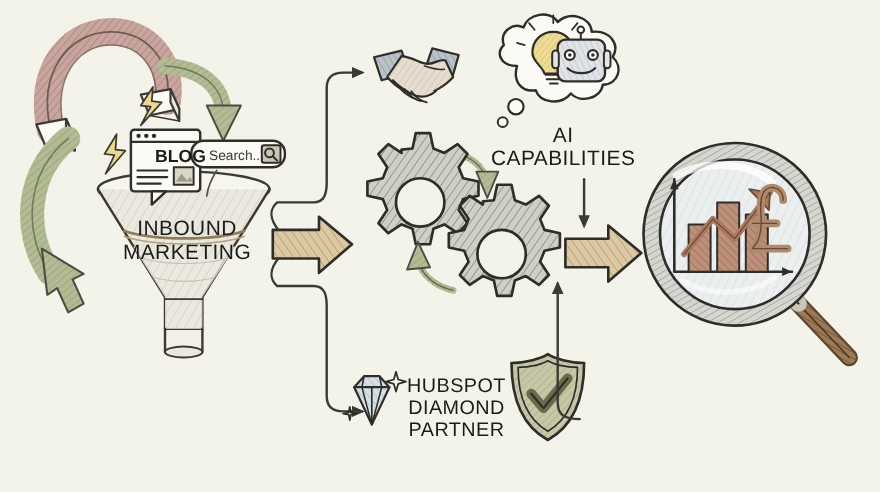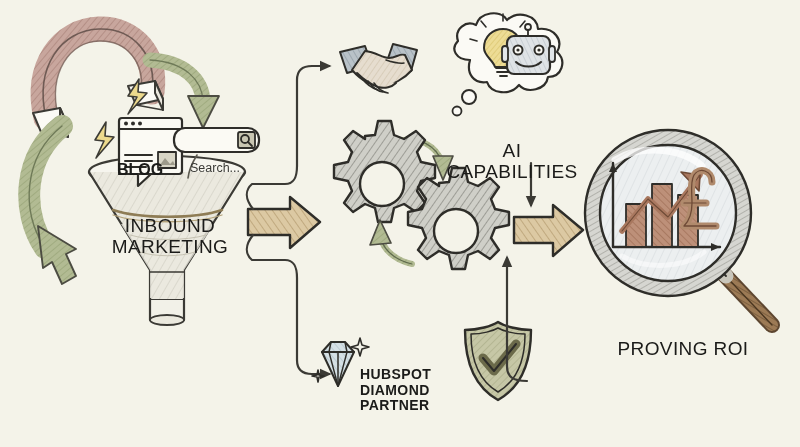--- a/index.html
+++ b/index.html
@@ -5,28 +5,28 @@
   html,body{margin:0;padding:0;}
   body{
     width:800px;height:447px;overflow:hidden;
     background:#f4f3e9;
     font-family:"Liberation Sans", sans-serif;
     color:#1d1d1b;
   }
   #stage{position:relative;width:800px;height:447px;background:#f4f3e9;}
   #stage svg.layer{position:absolute;left:0;top:0;width:800px;height:447px;}
   .lbl{position:absolute;text-align:center;line-height:1.12;color:#1b1b19;
-       font-family:"Liberation Sans", sans-serif;letter-spacing:.4px;white-space:pre-line;margin-top:27px;}
-  #lbl-inbound{left:90px;top:188px;width:160px;font-size:19px;}
+       font-family:"Liberation Sans", sans-serif;letter-spacing:.4px;white-space:pre-line;}
+  #lbl-inbound{left:90px;top:198px;width:160px;font-size:19px;}
   #lbl-ai{left:432px;top:113px;width:160px;font-size:19px;}
   #lbl-align{left:316px;top:272px;width:172px;font-size:16.5px;}
-  #lbl-hubspot{left:360px;top:340px;width:110px;font-size:14px;text-align:left;font-weight:bold;}
+  #lbl-hubspot{left:360px;top:340px;width:110px;font-size:18px;text-align:center;}
   #lbl-roi-main{left:588px;top:311px;width:190px;font-size:19px;}
   #lbl-roi-sub{left:588px;top:334px;width:190px;font-size:16px;}
-  #lbl-blog{left:116px;top:134px;width:48px;font-size:16px;font-weight:bold;letter-spacing:0;}
+  #lbl-blog{left:140px;top:134px;width:48px;font-size:16px;font-weight:bold;letter-spacing:0;}
   #lbl-search{left:180px;top:134px;width:70px;font-size:12.5px;text-align:center;color:#3a3a36;letter-spacing:0;}
 </style>
 </head>
 <body>
 
 <div id="stage">
 
   <svg class="layer" viewBox="0 0 800 447">
     <defs>
 
@@ -308,20 +308,19 @@
 MARKETING</div>
 
   <div class="lbl" id="lbl-ai">AI
 CAPABILITIES</div>
 
 
   <div class="lbl" id="lbl-hubspot">HUBSPOT
 DIAMOND
 PARTNER</div>
 
-  <div class="lbl" id="lbl-roi-main">PROVING ROI</div>
 
 
   <div class="lbl" id="lbl-blog">BLOG</div>
 
   <div class="lbl" id="lbl-search">Search...</div>
 
 </div>
 
 </body></html>

